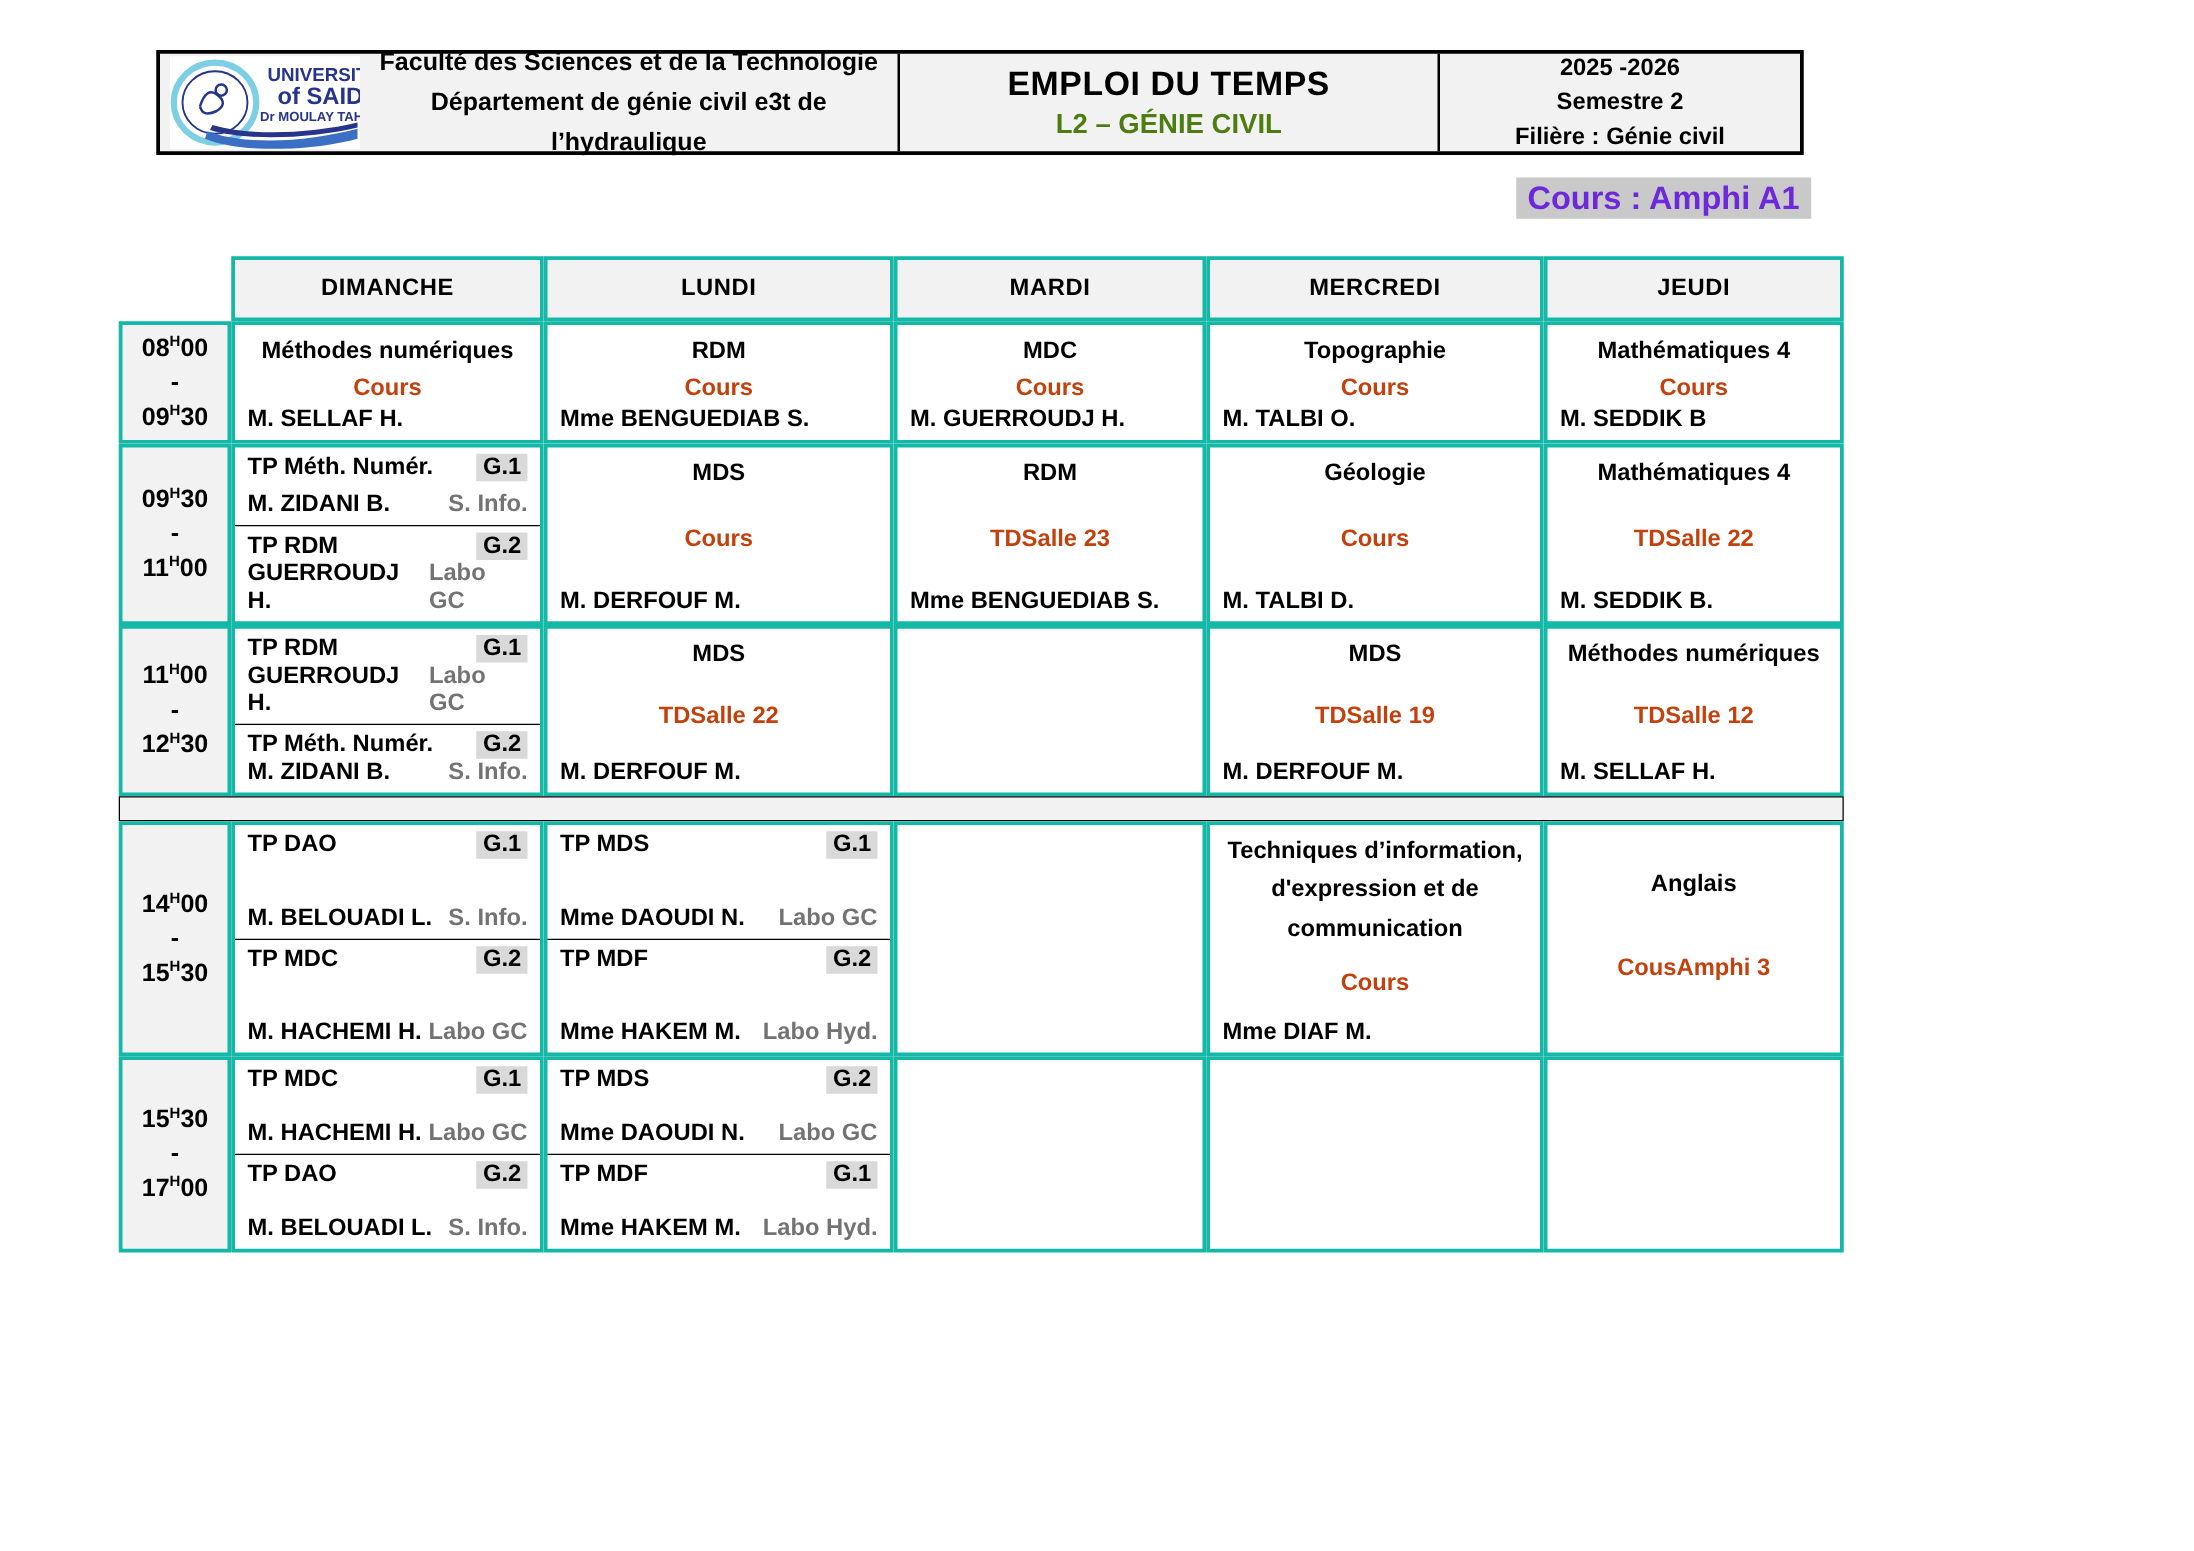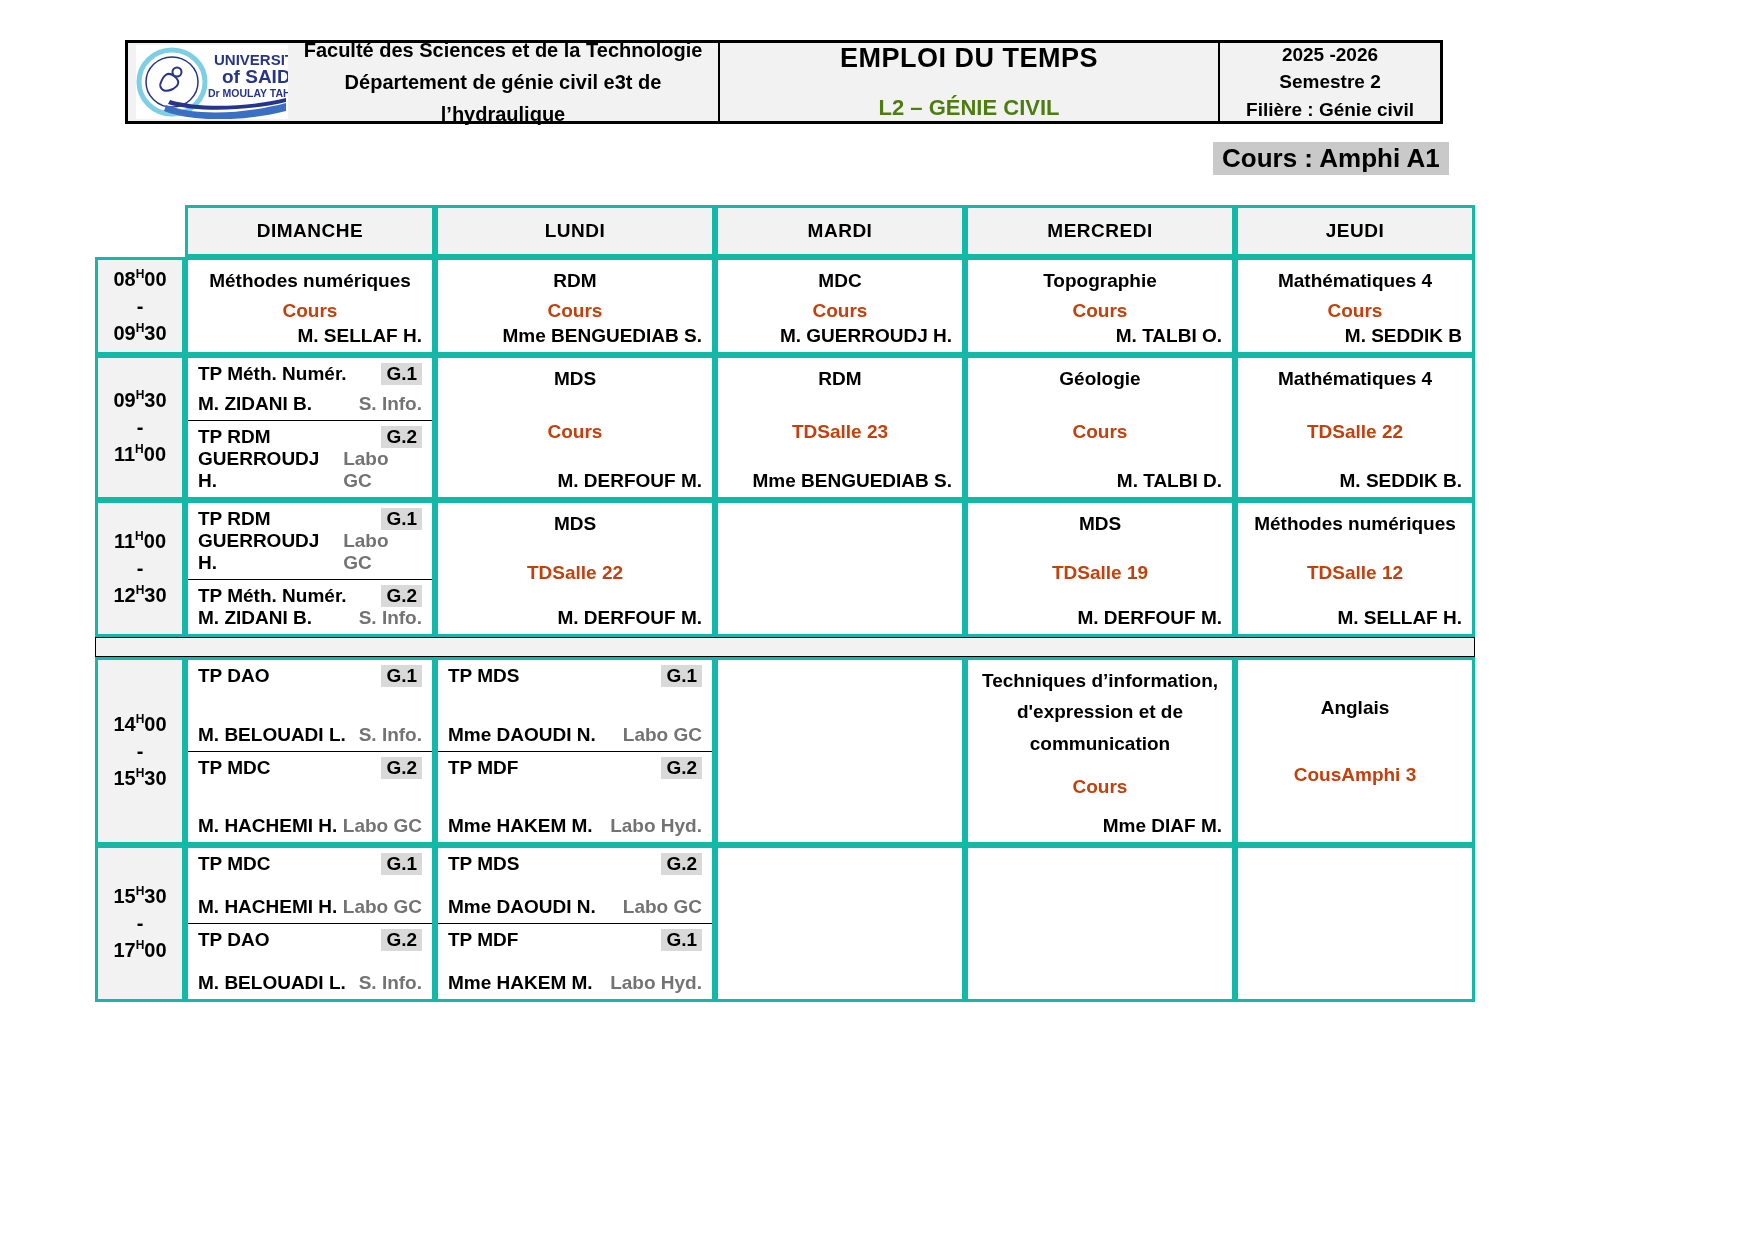--- a/index.html
+++ b/index.html
@@ -17,30 +17,30 @@
   .header-box {
     position: absolute; left: 125px; top: 40px;
     width: 1318px; height: 84px;
     border: 3px solid #000;
     background: #f2f2f2;
     display: flex;
   }
   .hcell { display: flex; flex-direction: column; justify-content: center; align-items: center; }
   .hcell + .hcell { border-left: 2px solid #000; }
   .hcell.left  { width: 590px; flex-direction: row; padding: 3px 6px 3px 8px; gap: 6px; }
-  .hcell.center{ width: 500px; gap: 3px; justify-content: space-between; }
+  .hcell.center{ width: 432px; gap: 3px; }
   .hcell.right { flex: 1; font-size: 19px; line-height: 1.45; }
   .logo-wrap { width: 152px; height: 74px; background: #fff; flex: 0 0 auto; }
   .faculty-lines { flex: 1; text-align: center; font-size: 20px; line-height: 1.6; }
   .doc-title   { font-size: 27px; letter-spacing: 0.5px; }
   .doc-subtitle{ font-size: 22px; color: #4d7c0f; }
 
   .note {
     position: absolute; left: 1213px; top: 142px;
-    background: #c9c9c9; color: #000000;
+    background: #c9c9c9; color: #6d28d9;
     font-size: 26px; padding: 1px 9px;
   }
 
   
   #timetable {
     position: absolute; left: 95px; top: 205px;
     display: grid;
     grid-template-columns: 90px 250px 280px 250px 270px 240px;
     grid-template-rows: 52px 98px 145px 137px 20px 188px 157px;
   }
@@ -59,21 +59,21 @@
   .time-cell sup { font-size: 12px; }
   .separator { grid-column: 1 / -1; background: #f2f2f2; border: 1px solid #000; }
 
   .course-cell {
     display: flex; flex-direction: column; justify-content: space-between;
     padding: 5px 10px;
   }
   .course-cell.no-teacher { padding-top: 32px; }
   .course-title { text-align: center; line-height: 1.65; }
   .tag-row { display: flex; justify-content: center; color: #c2410c; }
-  .teacher { text-align: right; min-height: 10px; }
+  .teacher { text-align: left; min-height: 10px; }
 
   .split-cell { display: flex; flex-direction: column; padding: 0; }
   .split-part {
     flex: 1; display: flex; flex-direction: column; justify-content: space-between;
     padding: 5px 10px;
   }
   .split-part + .split-part { border-top: 1px solid #000; }
   .part-row { display: flex; justify-content: space-between; align-items: baseline; }
   .badge { background: #d9d9d9; padding: 0 5px; }
   .location { color: #737373; }

